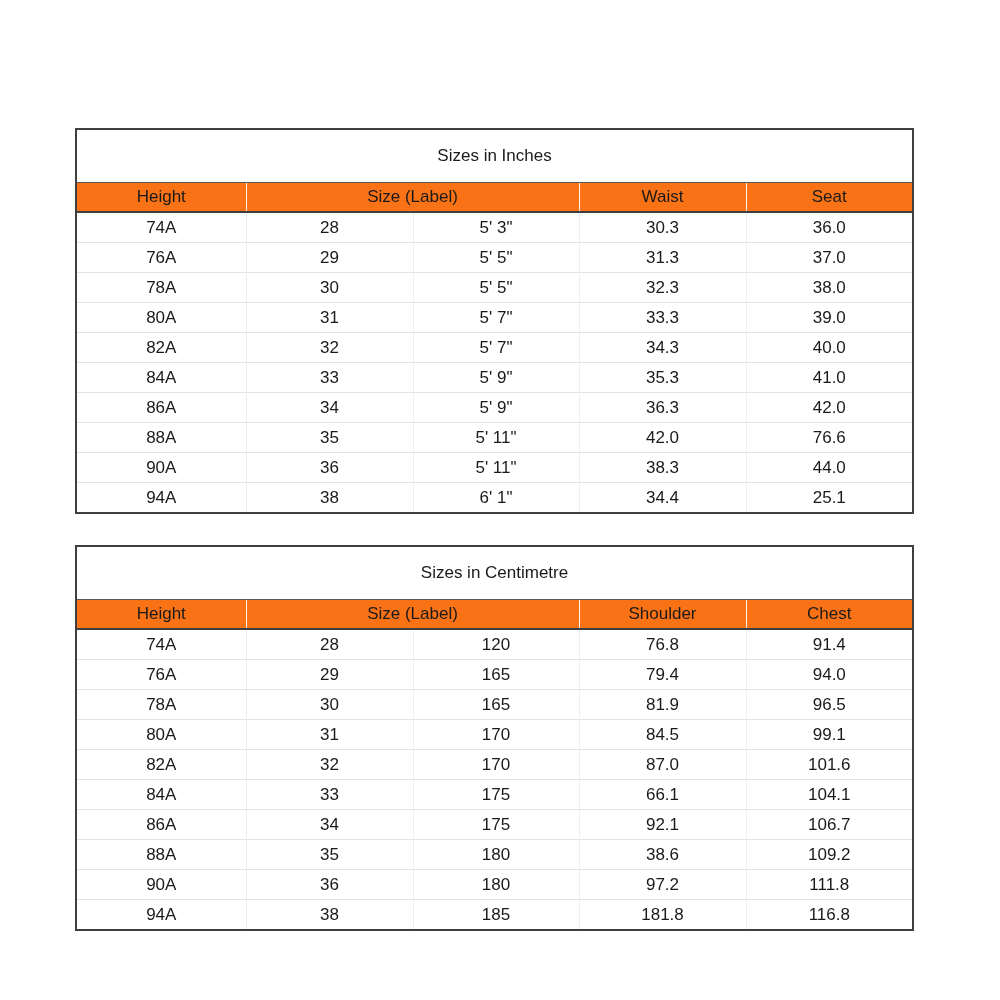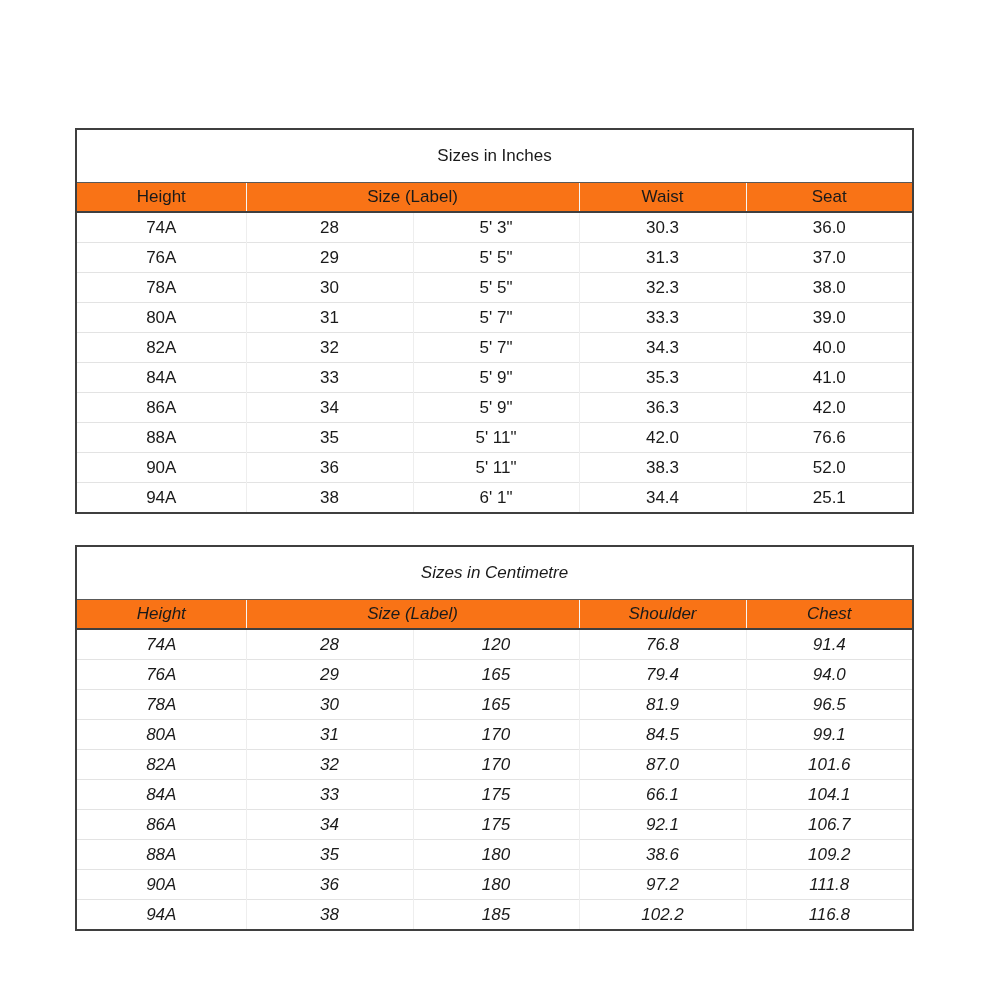--- a/index.html
+++ b/index.html
@@ -37,21 +37,21 @@
   table.size-table {
     position: absolute;
     left: 75px;
     width: 837px;
     border-collapse: collapse;
     table-layout: fixed;
     font-size: 17px;
     border: 2px solid #3f3f3f;
   }
   #table-inches { top: 128px; }
-  #table-cm     { top: 545px; font-style: italic; }
+  #table-cm     { top: 545px; }
 
   .title-row th {
     height: 28px;
     font-weight: normal;
     font-size: 17px;
     text-align: center;
     background: #ffffff;
     border-bottom: 1px solid #595959;
     padding: 12px;
   }
@@ -158,21 +158,21 @@
           <td>35</td>
           <td>5' 11"</td>
           <td>42.0</td>
           <td>76.6</td>
         </tr>
         <tr>
           <td>90A</td>
           <td>36</td>
           <td>5' 11"</td>
           <td>38.3</td>
-          <td>52.0</td>
+          <td>44.0</td>
         </tr>
         <tr>
           <td>94A</td>
           <td>38</td>
           <td>6' 1"</td>
           <td>34.4</td>
           <td>25.1</td>
         </tr>
       </tbody>
   </table>
@@ -257,19 +257,19 @@
           <td>90A</td>
           <td>36</td>
           <td>180</td>
           <td>97.2</td>
           <td>111.8</td>
         </tr>
         <tr>
           <td>94A</td>
           <td>38</td>
           <td>185</td>
-          <td>102.2</td>
+          <td>181.8</td>
           <td>116.8</td>
         </tr>
       </tbody>
   </table>
 
 </div>
 
 </body></html>

